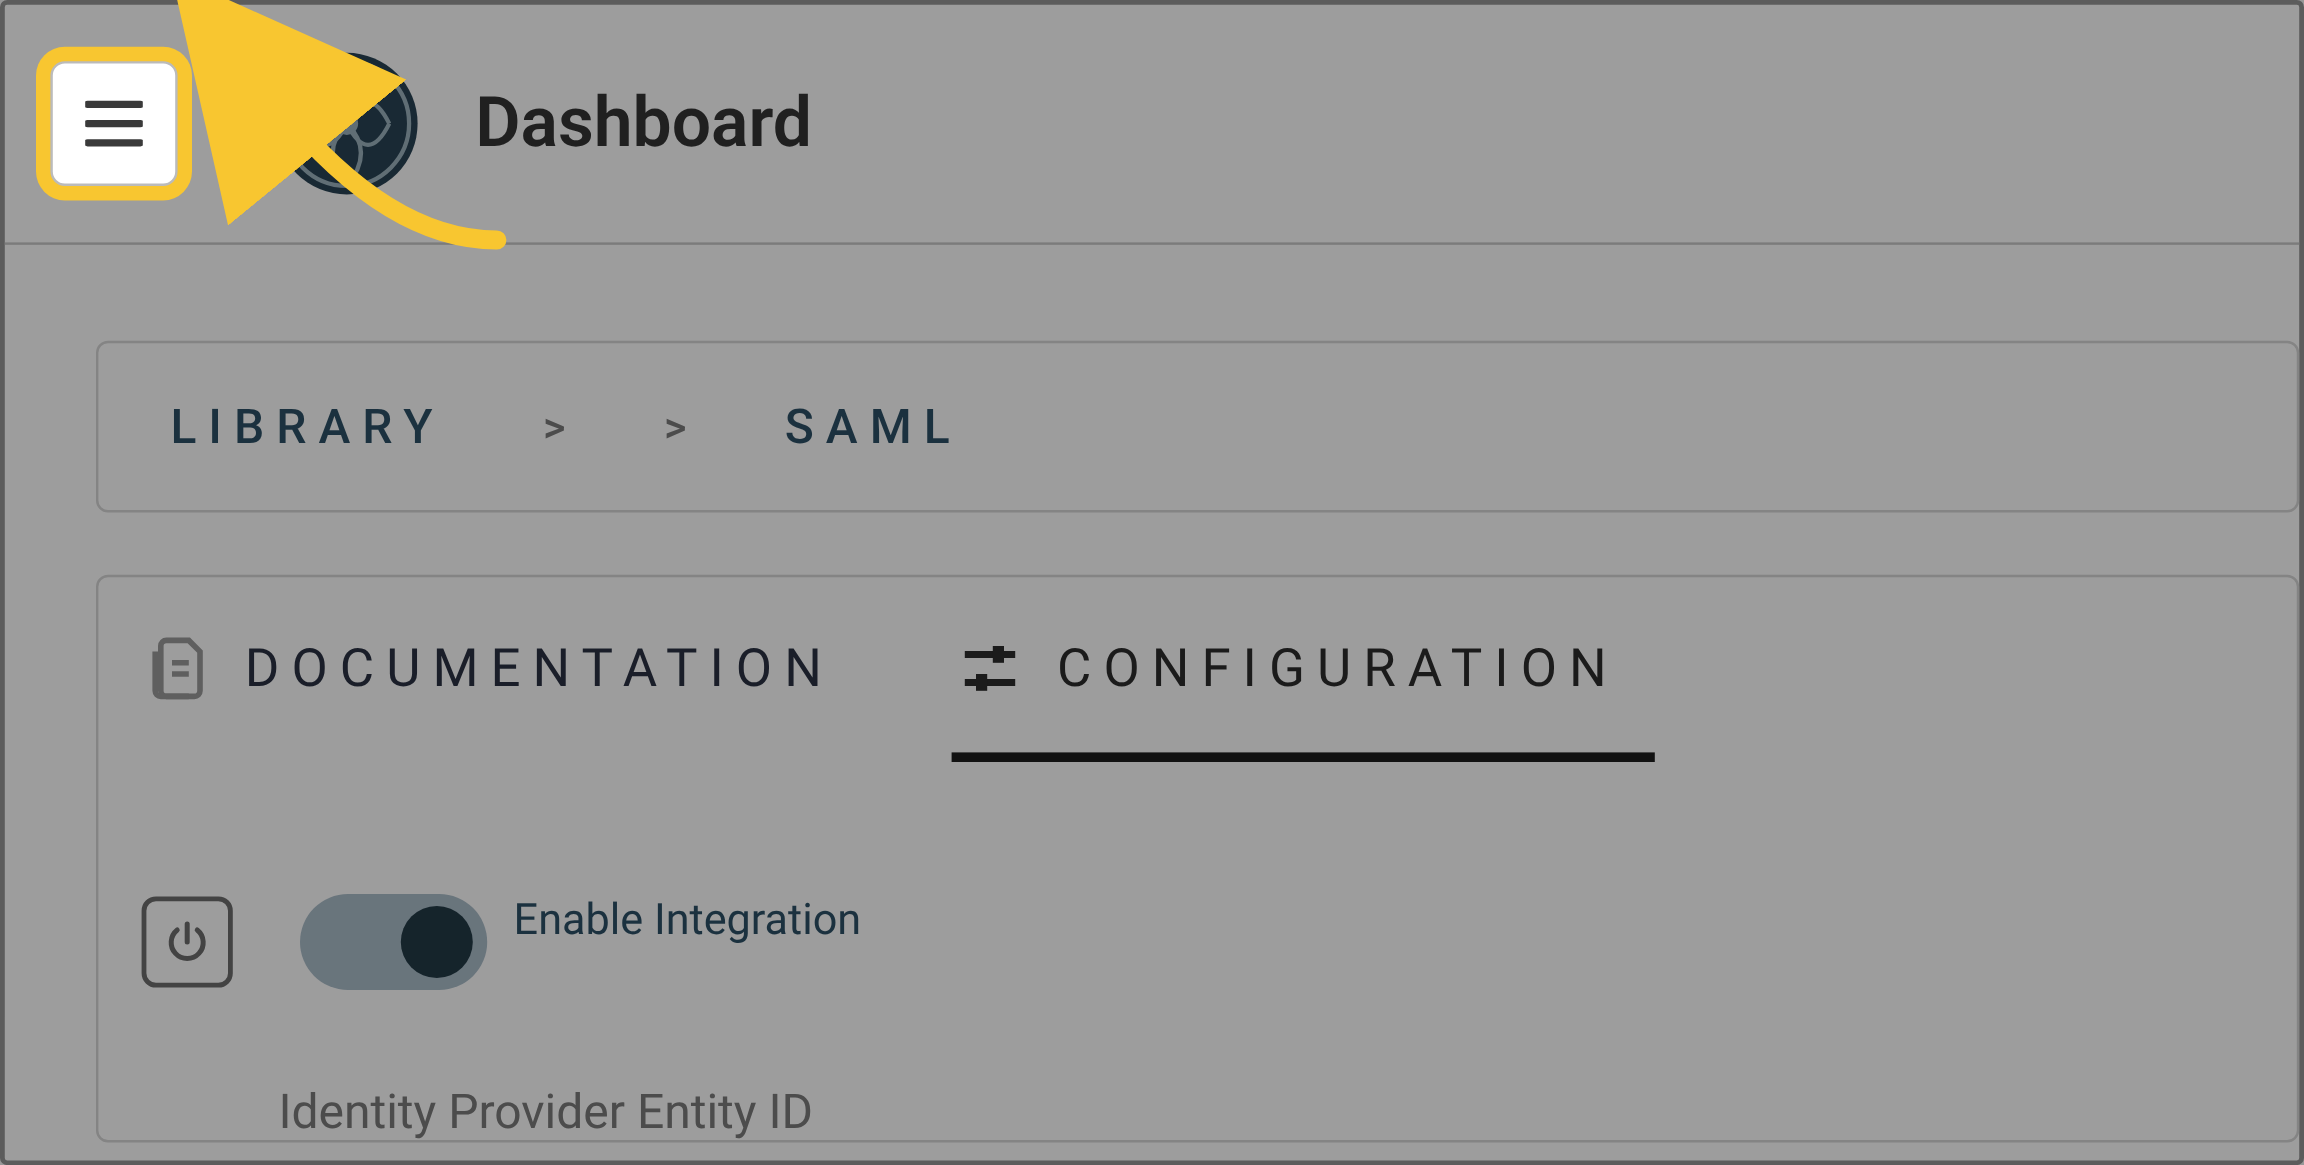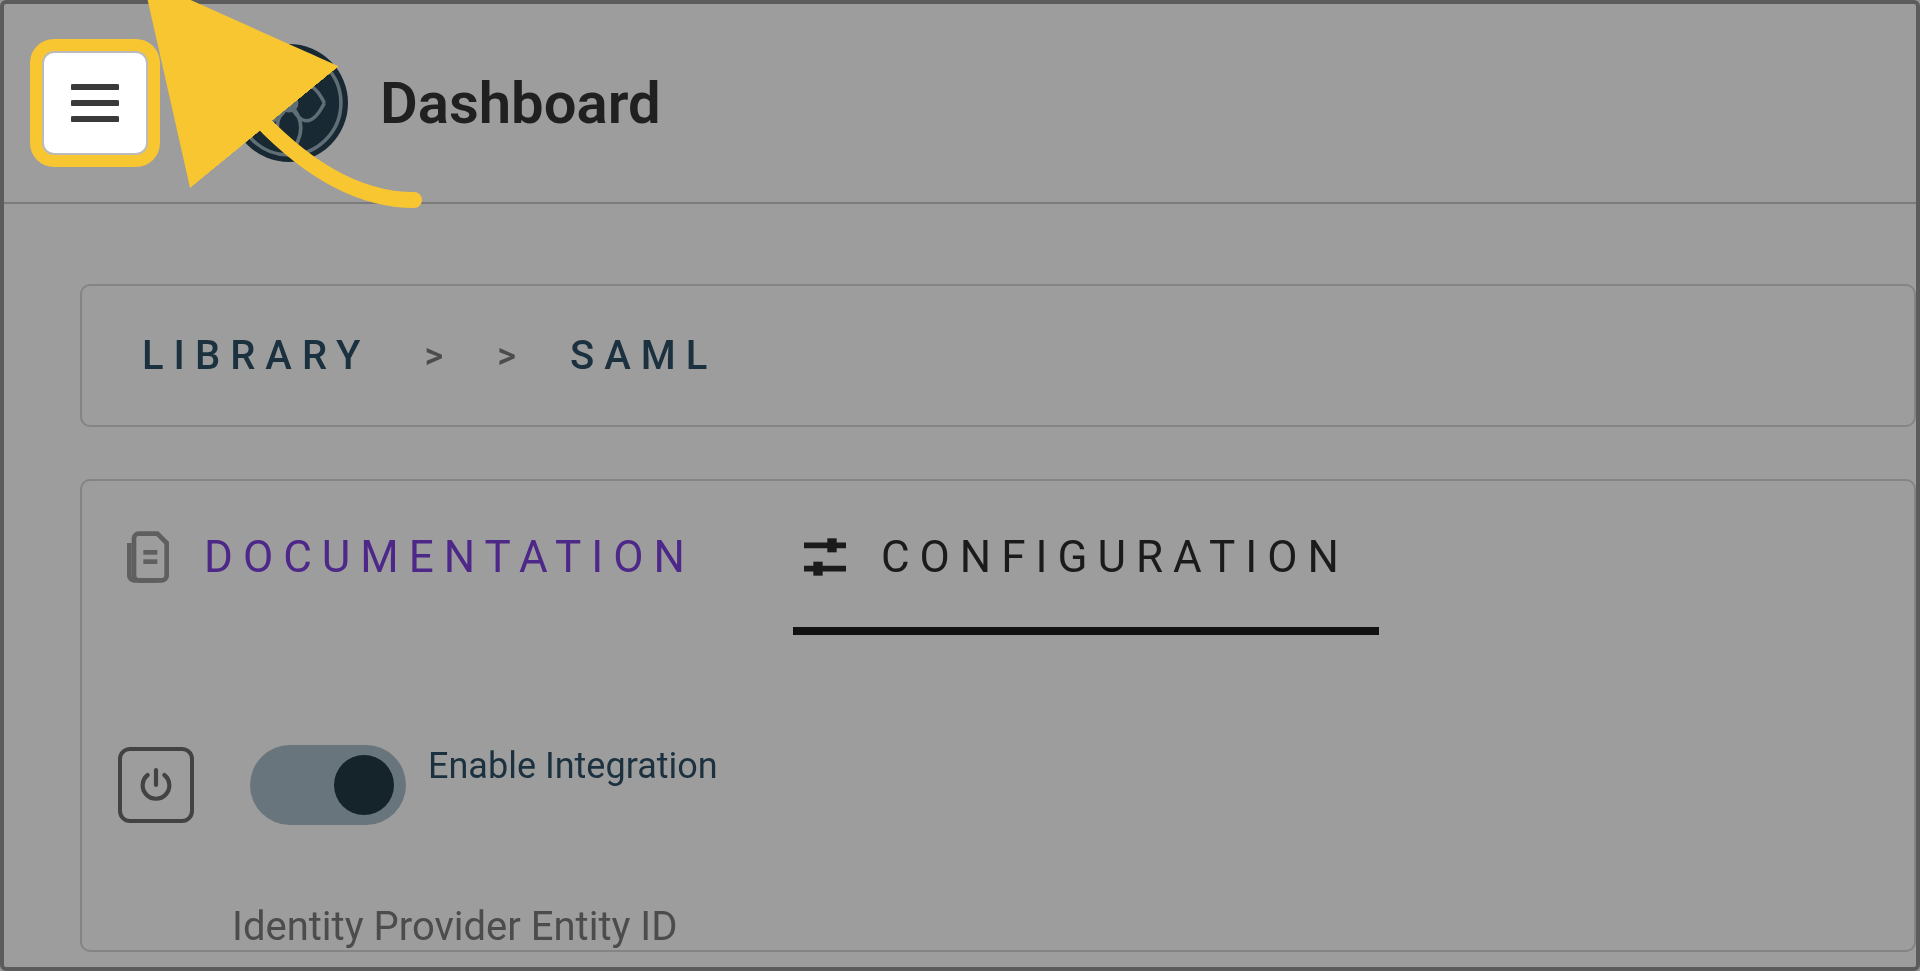--- a/index.html
+++ b/index.html
@@ -53,37 +53,37 @@
     border-radius: 50%;
     background: #0d2b3e;
     display: flex;
     align-items: center;
     justify-content: center;
     color: #c8d4db;
   }
   .logo svg { width: 118px; height: 118px; }
 
   .title {
-    margin-left: 32px;
+    margin-left: 48px;
     font-size: 58px;
     font-weight: 600;
     color: #1a1a1a;
   }
 
   .content {
     padding: 80px 0 0 76px;
   }
 
   .breadcrumb {
     border: 2px solid #cfcfcf;
     border-radius: 10px;
     padding: 46px 60px;
     display: flex;
     align-items: center;
-    gap: 54px;
+    gap: 82px;
     font-size: 40px;
     letter-spacing: 10px;
     color: #123a52;
     font-weight: 500;
   }
   .breadcrumb .sep {
     color: #6b6b6b;
     letter-spacing: 0;
     font-size: 36px;
   }
@@ -104,21 +104,21 @@
   .tab {
     display: flex;
     align-items: center;
     gap: 28px;
     padding: 8px 30px 42px 4px;
     font-size: 44px;
     letter-spacing: 10px;
     cursor: pointer;
     border-bottom: 8px solid transparent;
   }
-  .tab.inactive { color: #6d28d9; }
+  .tab.inactive { color: #0f172a; }
   .tab.active { color: #111; border-bottom-color: #000; }
   .tab svg { width: 56px; height: 56px; flex-shrink: 0; }
 
   .section {
     margin-top: 110px;
     padding-left: 2px;
   }
   .enable-row {
     display: flex;
     align-items: center;

